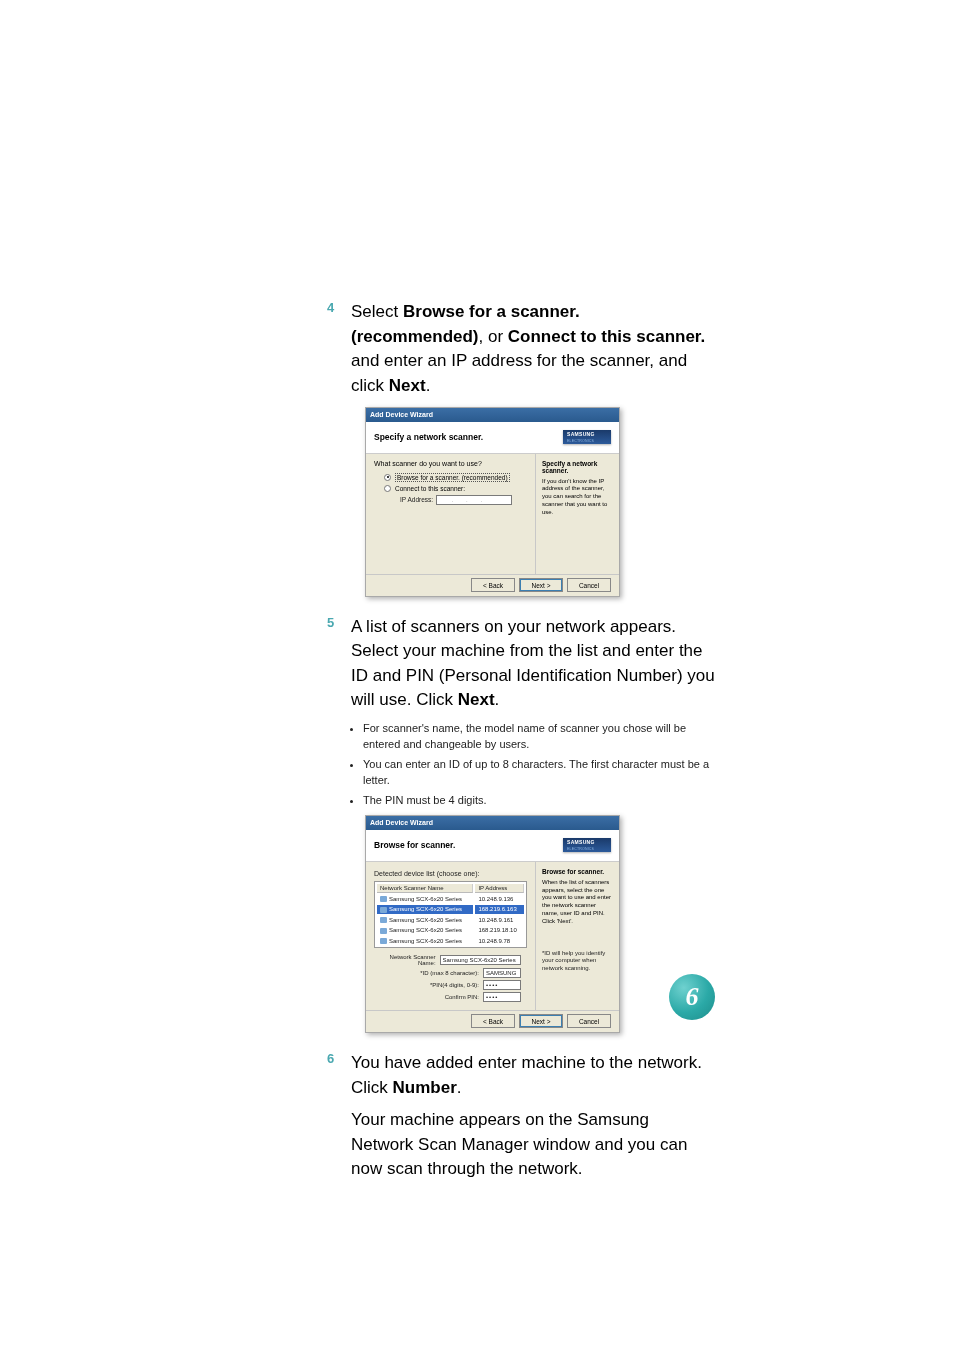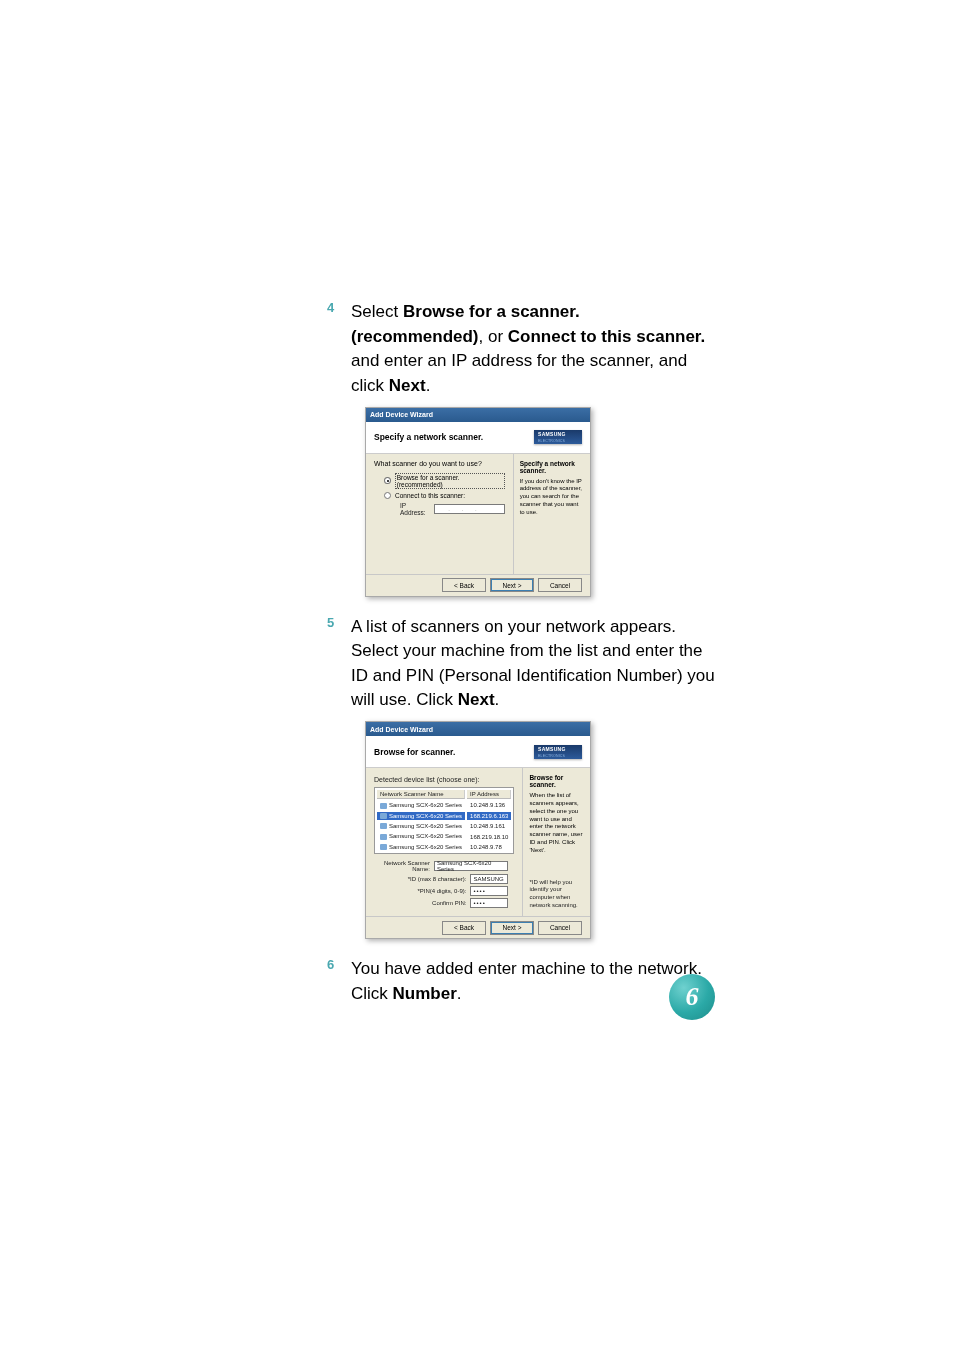--- a/index.html
+++ b/index.html
@@ -39,21 +39,21 @@
   .bul-list { margin: 6px 0 6px 18px; }
   .bul-list li {
     font-size: 11px;
     line-height: 1.45;
     list-style: disc;
     margin-bottom: 4px;
   }
 
   
   .wizard {
-    width: 226px;
+    width: 255px;
     margin: 0 0 18px 20px;
     background: #fff;
     border: 1px solid #a9a9a9;
     box-shadow: 2px 2px 5px rgba(0,0,0,.3);
     font-family: Tahoma, sans-serif;
   }
   .wizard-titlebar {
     height: 14px;
     background: linear-gradient(#3b6ea5,#2a5a8e);
     display: flex;
@@ -235,20 +235,25 @@
       <div class="wiz-btn">Cancel</div>
     </div>
   </div>
 
   <div class="step-row">
     <div class="step-num">5</div>
     <div class="step-text">
       <span>A list of scanners on your network appears. Select your machine from the list and enter the ID and PIN (Personal Identification Number) you will use. Click </span><b>Next</b><span>.</span>
     </div>
   </div>
+  <ul class="bul-list">
+    <li>For scanner's name, the model name of scanner you chose will be entered and changeable by users.</li>
+    <li>You can enter an ID of up to 8 characters. The first character must be a letter.</li>
+    <li>The PIN must be 4 digits.</li>
+  </ul>
 
   <div class="wizard">
     <div class="wizard-titlebar">
       <span>Add Device Wizard</span>
     </div>
     <div class="wizard-header">
       <div class="wizard-header-title">Browse for scanner.</div>
       <div class="wizard-logo"></div>
     </div>
     <div class="wizard-body">
@@ -314,18 +319,19 @@
       <div class="wiz-btn">Cancel</div>
     </div>
   </div>
 
   <div class="step-row">
     <div class="step-num">6</div>
     <div class="step-text">
       <span>You have added enter machine to the network. Click </span><b>Number</b><span>.</span>
     </div>
   </div>
+  <div class="step-text" style="padding-left:6px; margin-top:4px;">Your machine appears on the Samsung Network Scan Manager window and you can now scan through the network.</div>
 
   <div class="chapter-badge">
     <span>6</span>
   </div>
 
 </div>
 
 </body></html>

